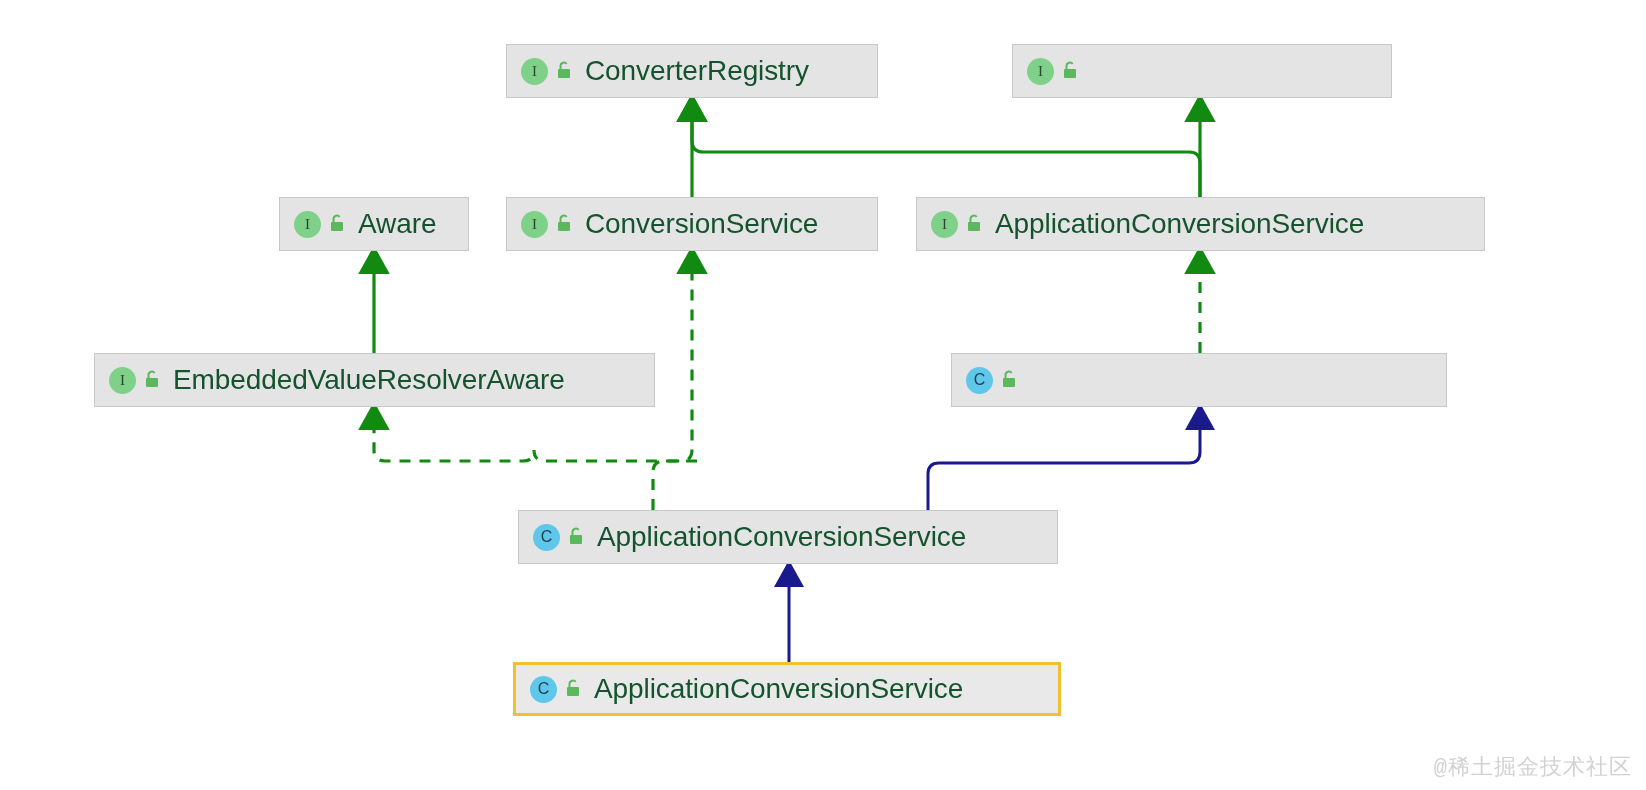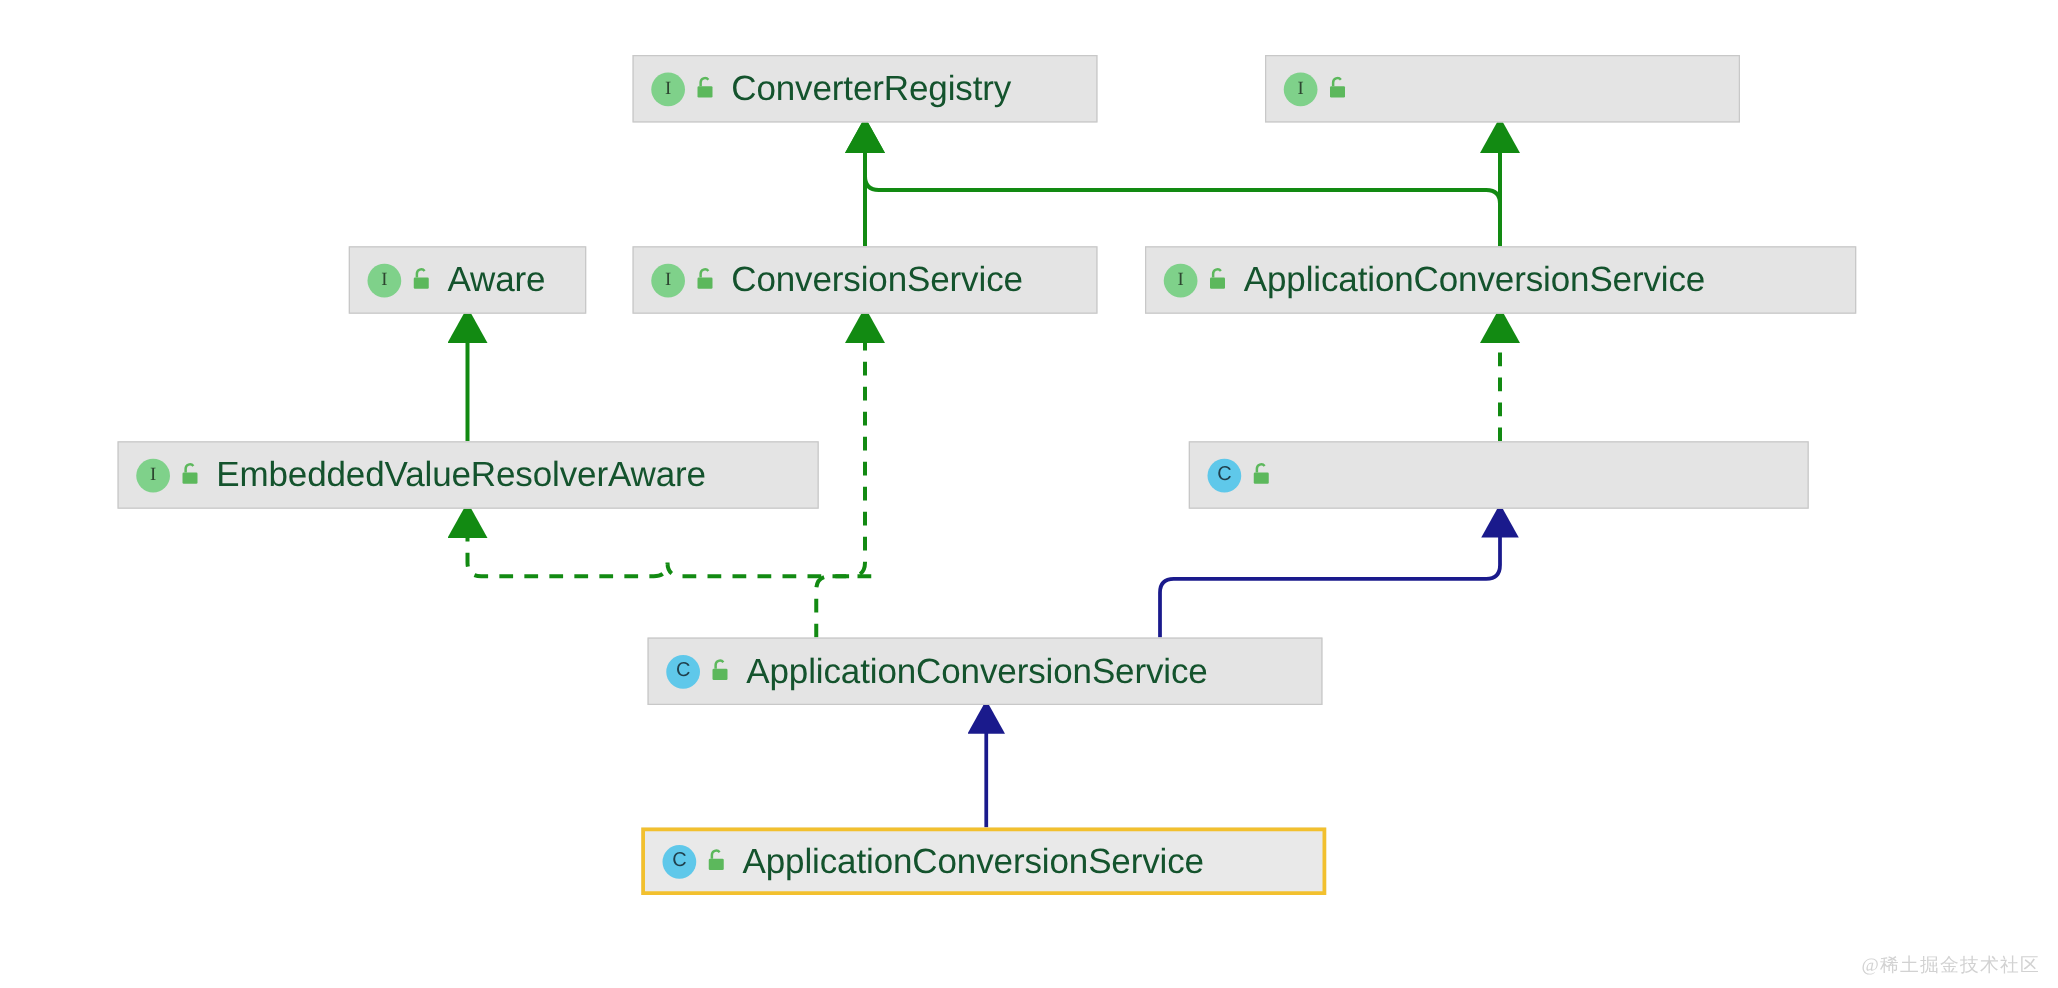--- a/index.html
+++ b/index.html
@@ -75,23 +75,23 @@
     font-size: 28px;
     color: #14532d;
     letter-spacing: -0.1px;
     line-height: 1;
   }
   .watermark {
     position: absolute;
     right: 14px;
     bottom: 8px;
     color: #d2d2d2;
-    font-size: 15px;
+    font-size: 22px;
     letter-spacing: 1px;
-    font-family: Liberation Serif, serif;
+    font-family: Liberation Mono, monospace;
     user-select: none;
   }
 </style>
 </head>
 <body>
 
 <div id="canvas">
 
   <svg id="edges" viewBox="0 0 1646 790" width="1646" height="790" xmlns="http://www.w3.org/2000/svg">
     <defs>

